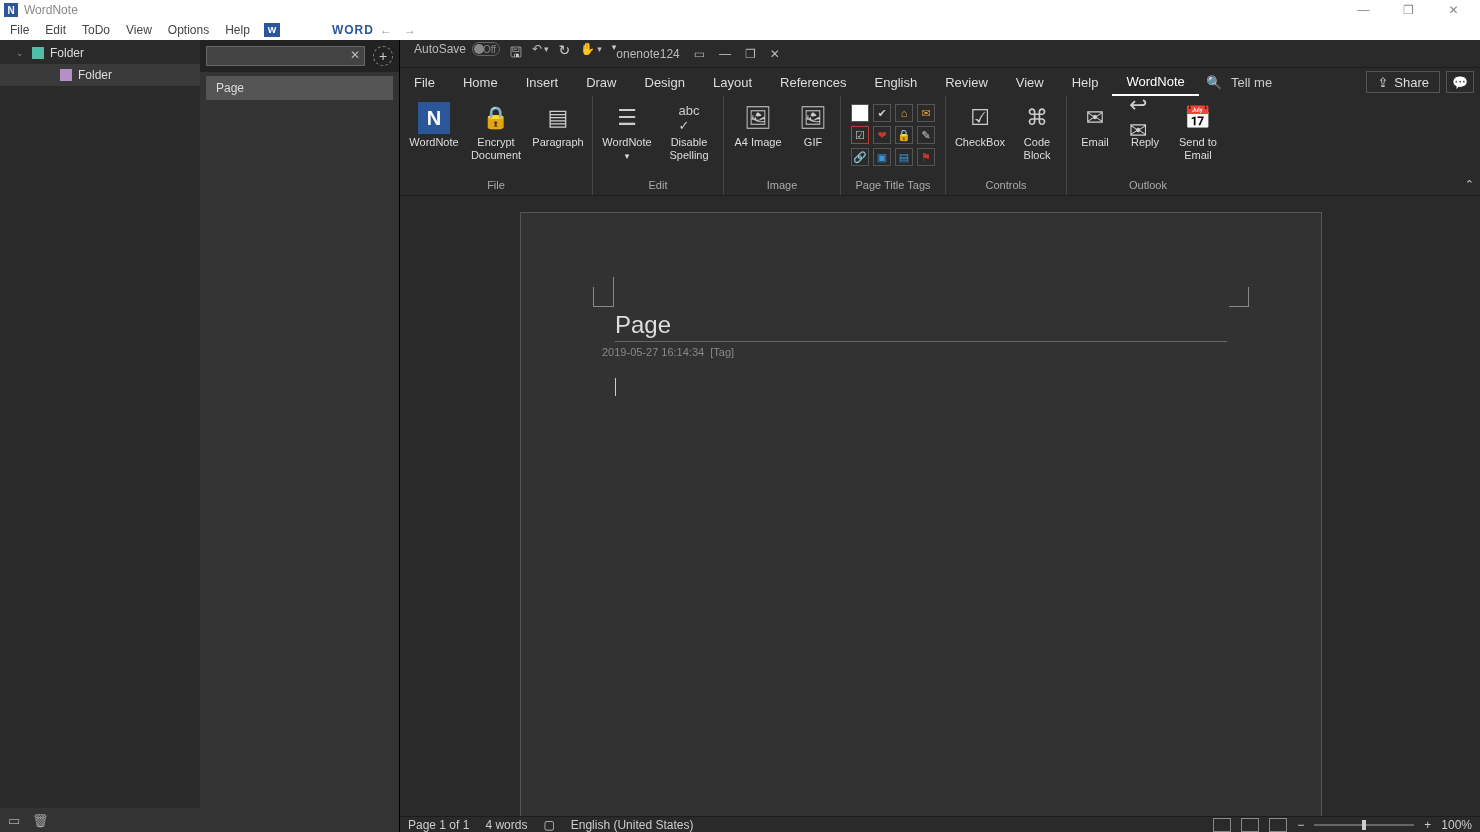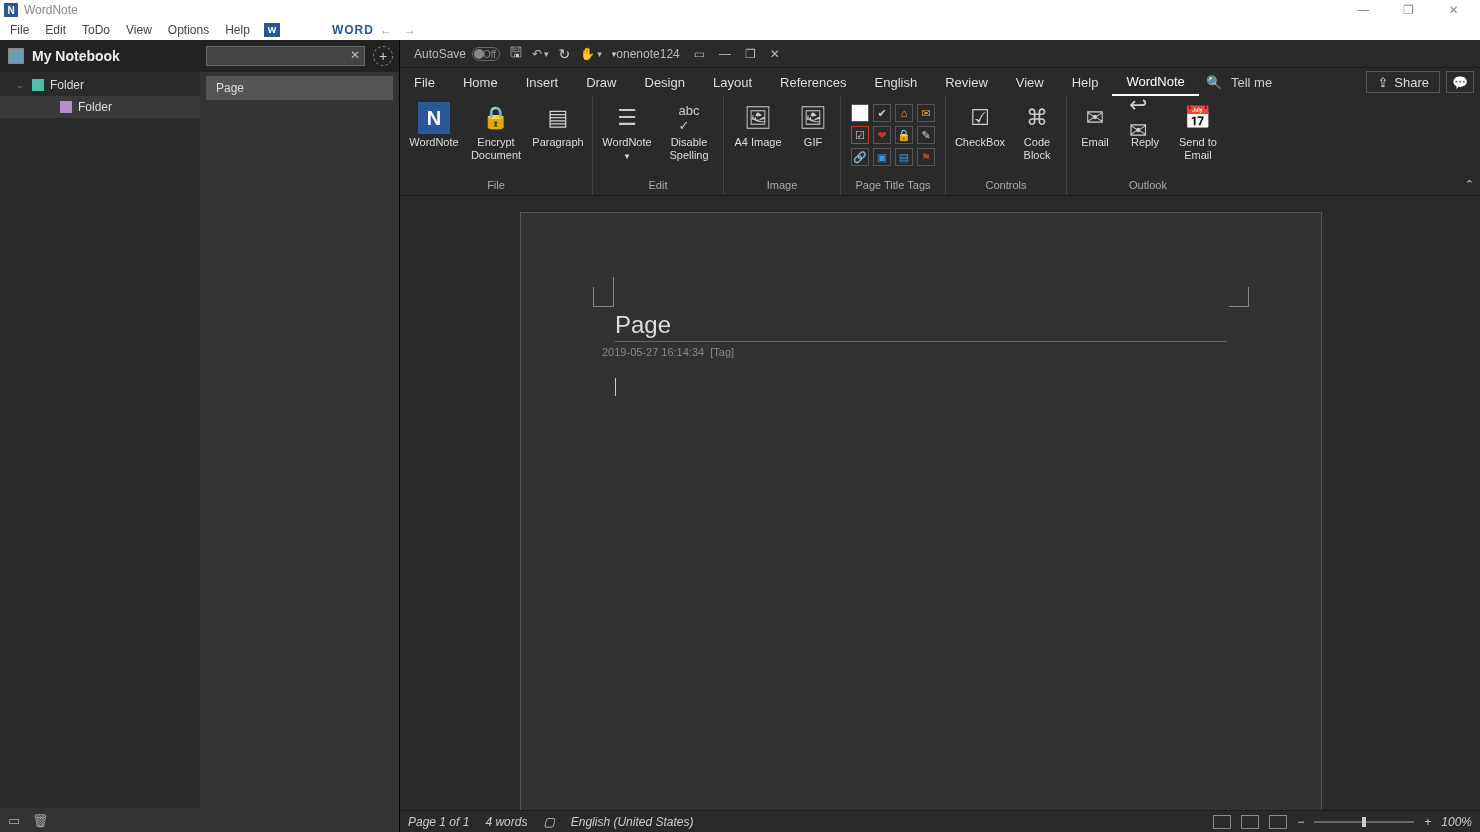--- a/index.html
+++ b/index.html
@@ -44,21 +44,21 @@
 .pagelist .search { flex: 1; height: 20px; background: #444; border: 1px solid #666; position: relative; }
 .pagelist .search .x { position: absolute; right: 4px; top: 1px; color: #bbb; font-size: 12px; }
 .pagelist .add { width: 20px; height: 20px; border: 1px dashed #888; border-radius: 50%; display: flex; align-items: center; justify-content: center; color: #ccc; font-size: 14px; }
 .pagelist .pg { height: 24px; background: #555; color: #ddd; display: flex; align-items: center; padding: 0 10px; margin: 4px 6px; font-size: 12px; }
 
 
 .wordarea { flex: 1; background: #2a2a2a; display: flex; flex-direction: column; position: relative; }
 
 
 .word-top { height: 28px; background: #2a2a2a; display: flex; align-items: center; color: #bbb; font-size: 12px; border-bottom: 1px solid #1c1c1c; }
-.word-top .left { display: flex; align-items: center; gap: 10px; padding-left: 14px; }
+.word-top .left { display: flex; align-items: flex-start; gap: 10px; padding-left: 14px; }
 .autosave { display: flex; align-items: center; gap: 6px; }
 .toggle { width: 28px; height: 14px; border: 1px solid #666; border-radius: 8px; position: relative; }
 .toggle .knob { width: 10px; height: 10px; background: #888; border-radius: 50%; position: absolute; top: 1px; left: 1px; }
 .toggle .off { font-size: 10px; color: #888; position: absolute; right: 3px; top: 1px; }
 .qat-icon { color: #ccc; font-size: 14px; }
 .qat-sep { display: flex; align-items: center; gap: 2px; }
 .word-top .center { flex: 1; text-align: center; color: #ddd; font-size: 13px; }
 .word-top .right { display: flex; align-items: center; gap: 14px; padding-right: 14px; }
 
 
@@ -90,21 +90,21 @@
 .page .corner { position: absolute; width: 20px; height: 20px; }
 .page .corner.tl { left: 72px; top: 74px; border-left: 1px solid #888; border-bottom: 1px solid #888; }
 .page .corner.tlv { left: 92px; top: 64px; width: 1px; height: 30px; background: #888; }
 .page .corner.tr { right: 72px; top: 74px; border-right: 1px solid #888; border-bottom: 1px solid #888; }
 .page .title { position: absolute; left: 94px; top: 98px; font-size: 24px; color: #ddd; font-weight: 400; }
 .page .title-line { position: absolute; left: 94px; right: 94px; top: 128px; height: 1px; background: #666; }
 .page .meta { position: absolute; left: 81px; top: 133px; font-size: 11px; color: #888; }
 .page .cursor { position: absolute; left: 94px; top: 165px; width: 1px; height: 18px; background: #ccc; }
 
 
-.statusbar { height: 22px; background: #2a2a2a; color: #ccc; display: flex; align-items: center; font-size: 12px; padding: 0 8px; border-top: 1px solid #1c1c1c; font-style: italic; }
+.statusbar { height: 16px; background: #2a2a2a; color: #ccc; display: flex; align-items: center; font-size: 12px; padding: 0 8px; border-top: 1px solid #1c1c1c; }
 .statusbar .s { margin-right: 16px; }
 .statusbar .right { margin-left: auto; display: flex; align-items: center; gap: 10px; }
 .statusbar .view-icon { width: 18px; height: 14px; border: 1px solid #888; }
 .zoom-track { width: 100px; height: 2px; background: #666; position: relative; }
 .zoom-track .thumb { position: absolute; left: 48px; top: -4px; width: 4px; height: 10px; background: #ccc; }
 </style>
 </head>
 <body>
 
 <div class="titlebar">
@@ -128,24 +128,20 @@
     <div class="wicon">W</div>
     <div class="wtxt">WORD</div>
   </div>
   <div class="nav-arrow">←</div>
   <div class="nav-arrow">→</div>
 </div>
 
 <div class="main">
 
   <div class="sidebar">
-    <div class="nb-header">
-      <div class="nb-icon"></div>
-      <div class="nb-title">My Notebook</div>
-    </div>
     <div class="tree">
       <div class="item">
         <span class="chev">⌄</span>
         <span class="ficon green"></span>
         <span>Folder</span>
       </div>
       <div class="item lvl2 selected">
         <span class="ficon purple"></span>
         <span>Folder</span>
       </div>

